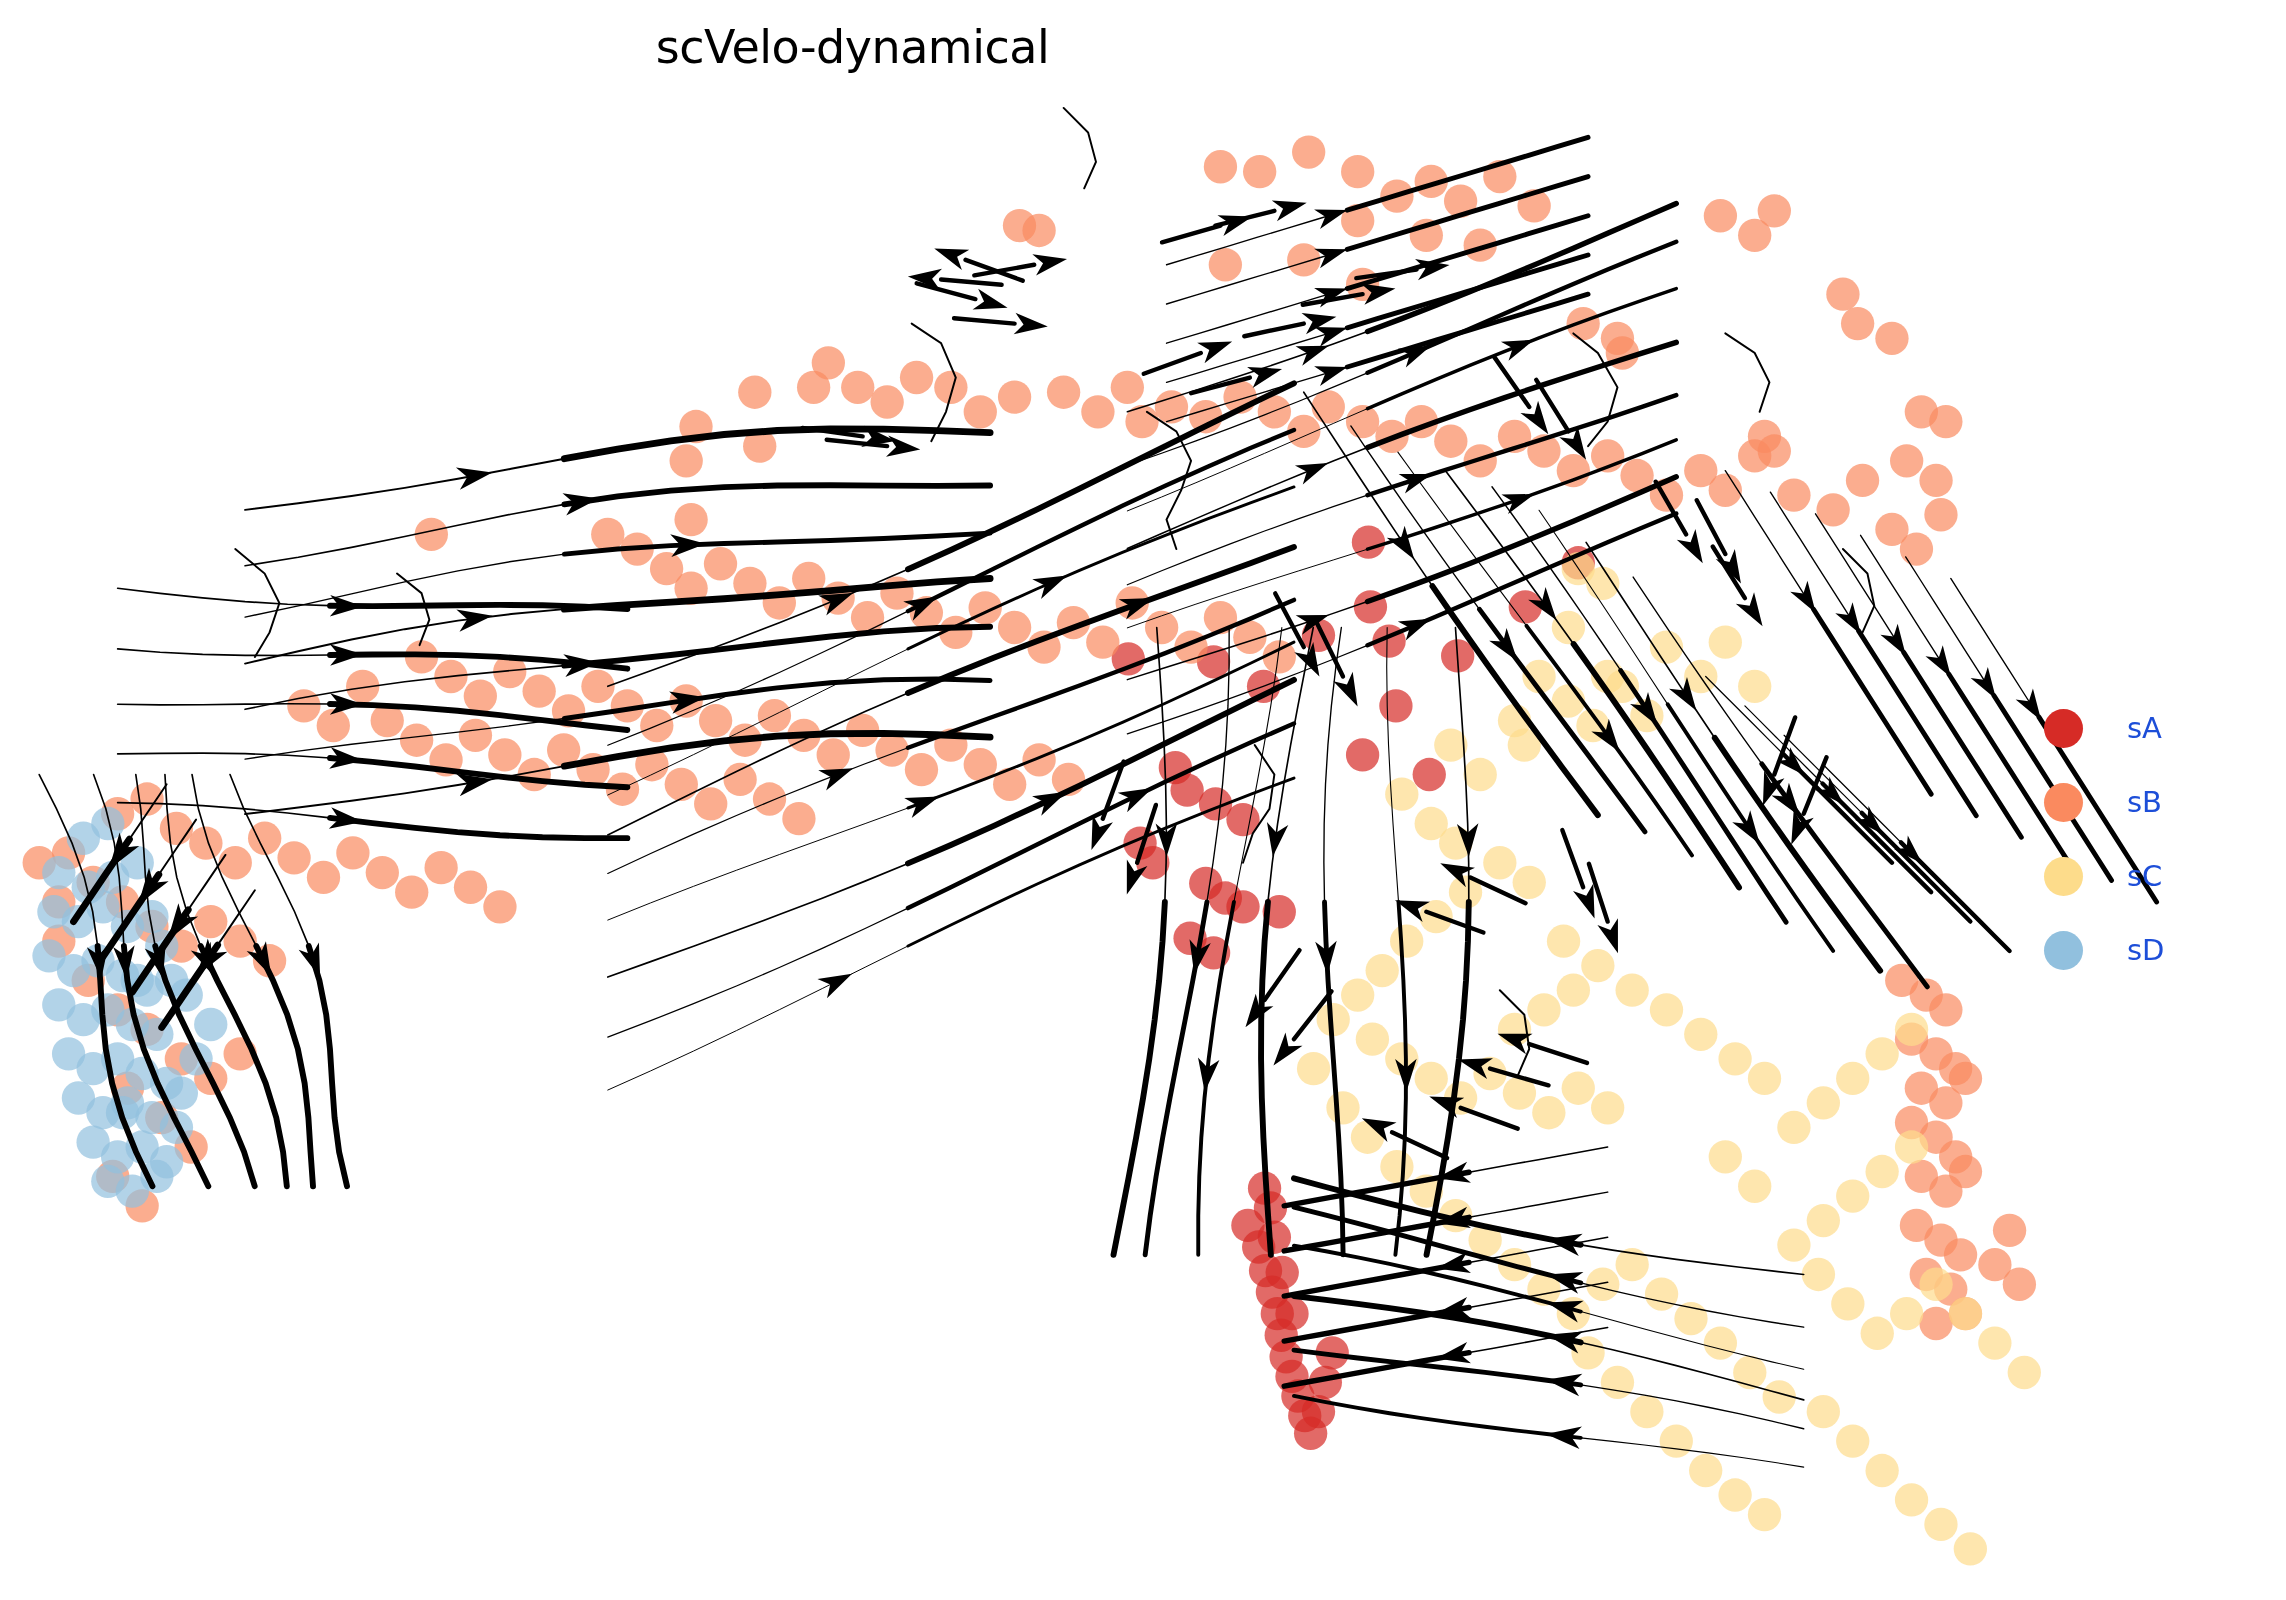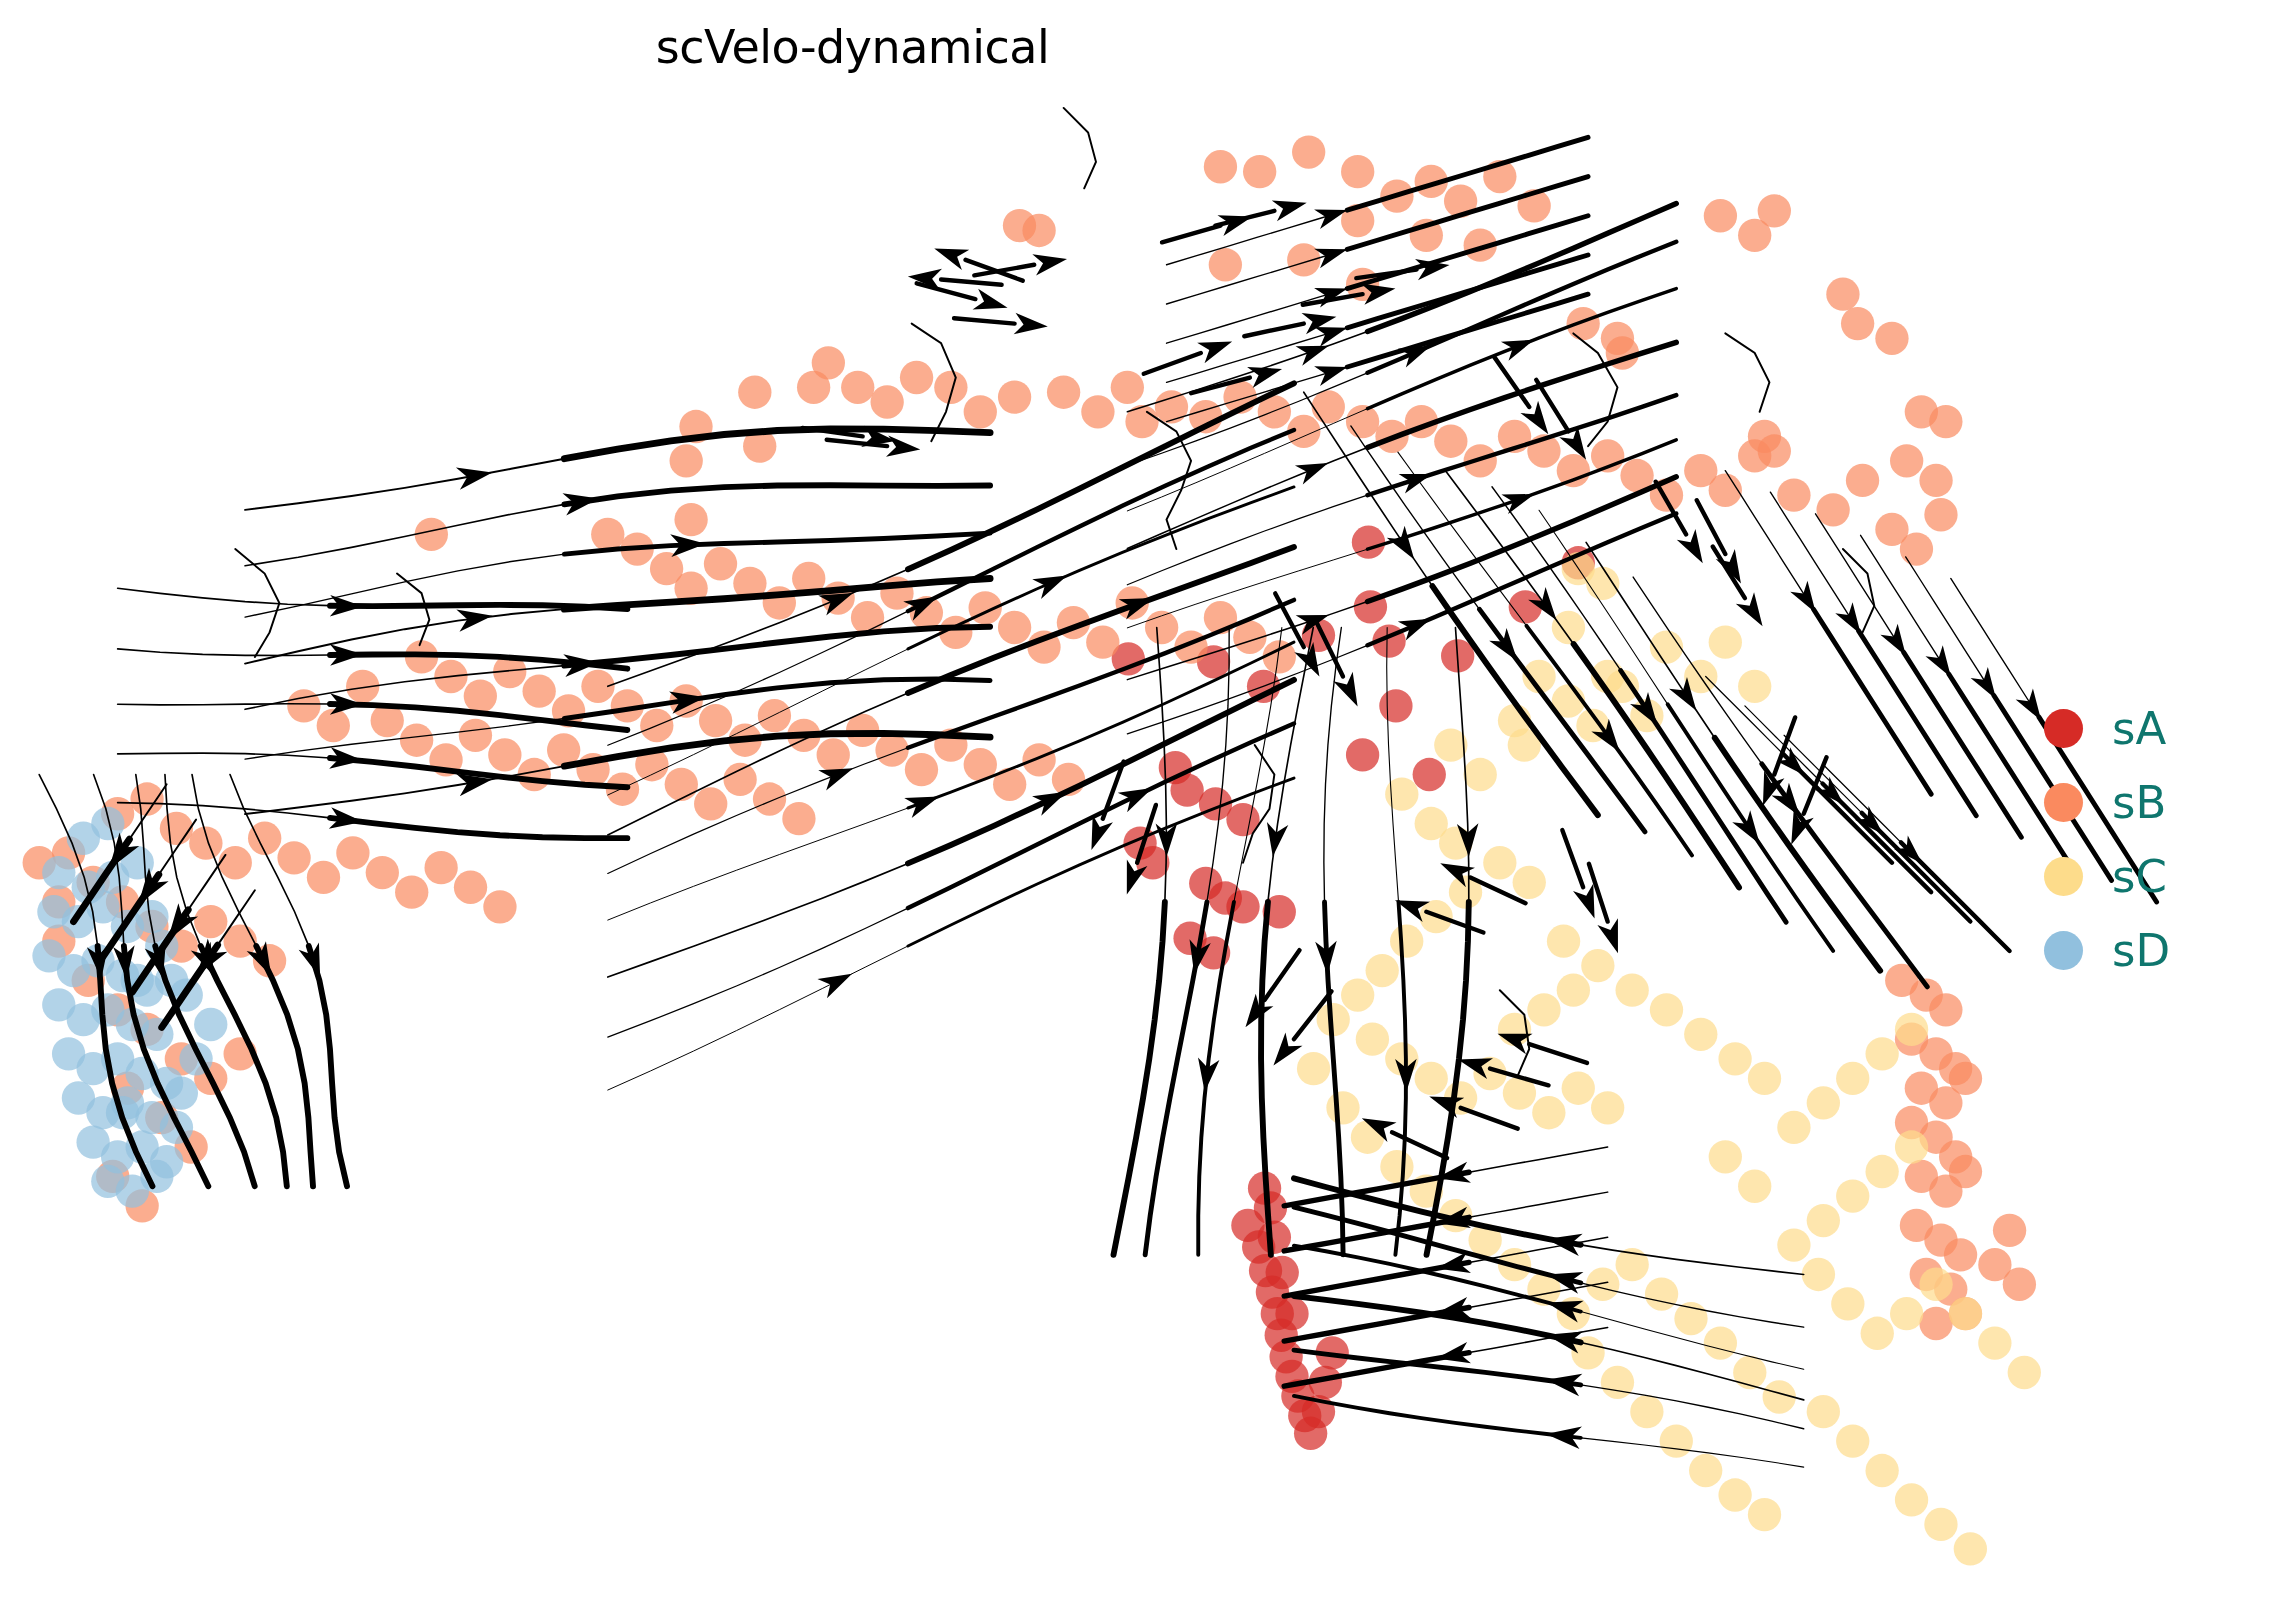--- a/index.html
+++ b/index.html
@@ -52,24 +52,24 @@
     align-items: center;
     height: 74px;
   }
   .legend-dot {
     width: 39px;
     height: 39px;
     border-radius: 50%;
     flex: 0 0 auto;
   }
   .legend-label {
-    margin-left: 29px;
+    margin-left: 44px;
     font-family: "DejaVu Sans", sans-serif;
-    font-size: 45px;
-    color: #0f766e;
+    font-size: 29px;
+    color: #1d4ed8;
     line-height: 1;
   }
 </style>
 </head>
 <body>
 
 <div id="figure">
 
   <div id="plot-title">scVelo-dynamical</div>
 

